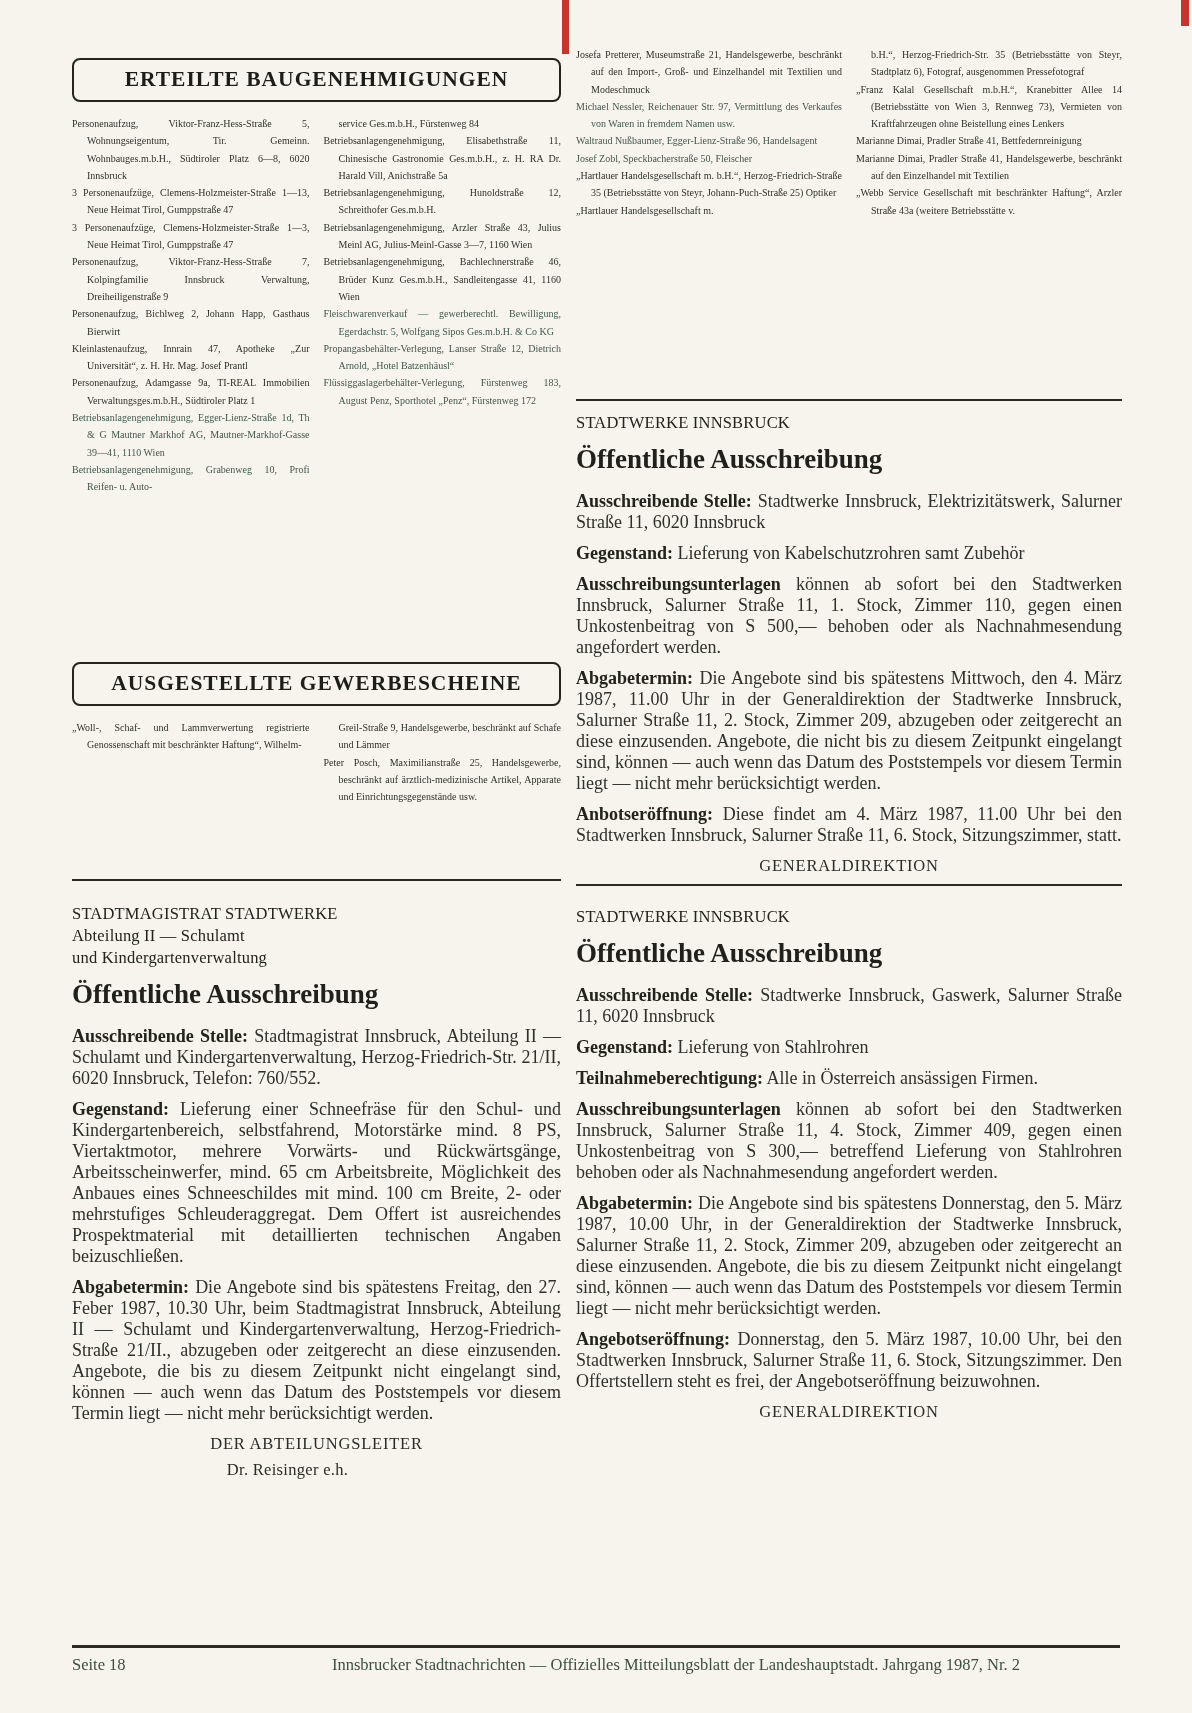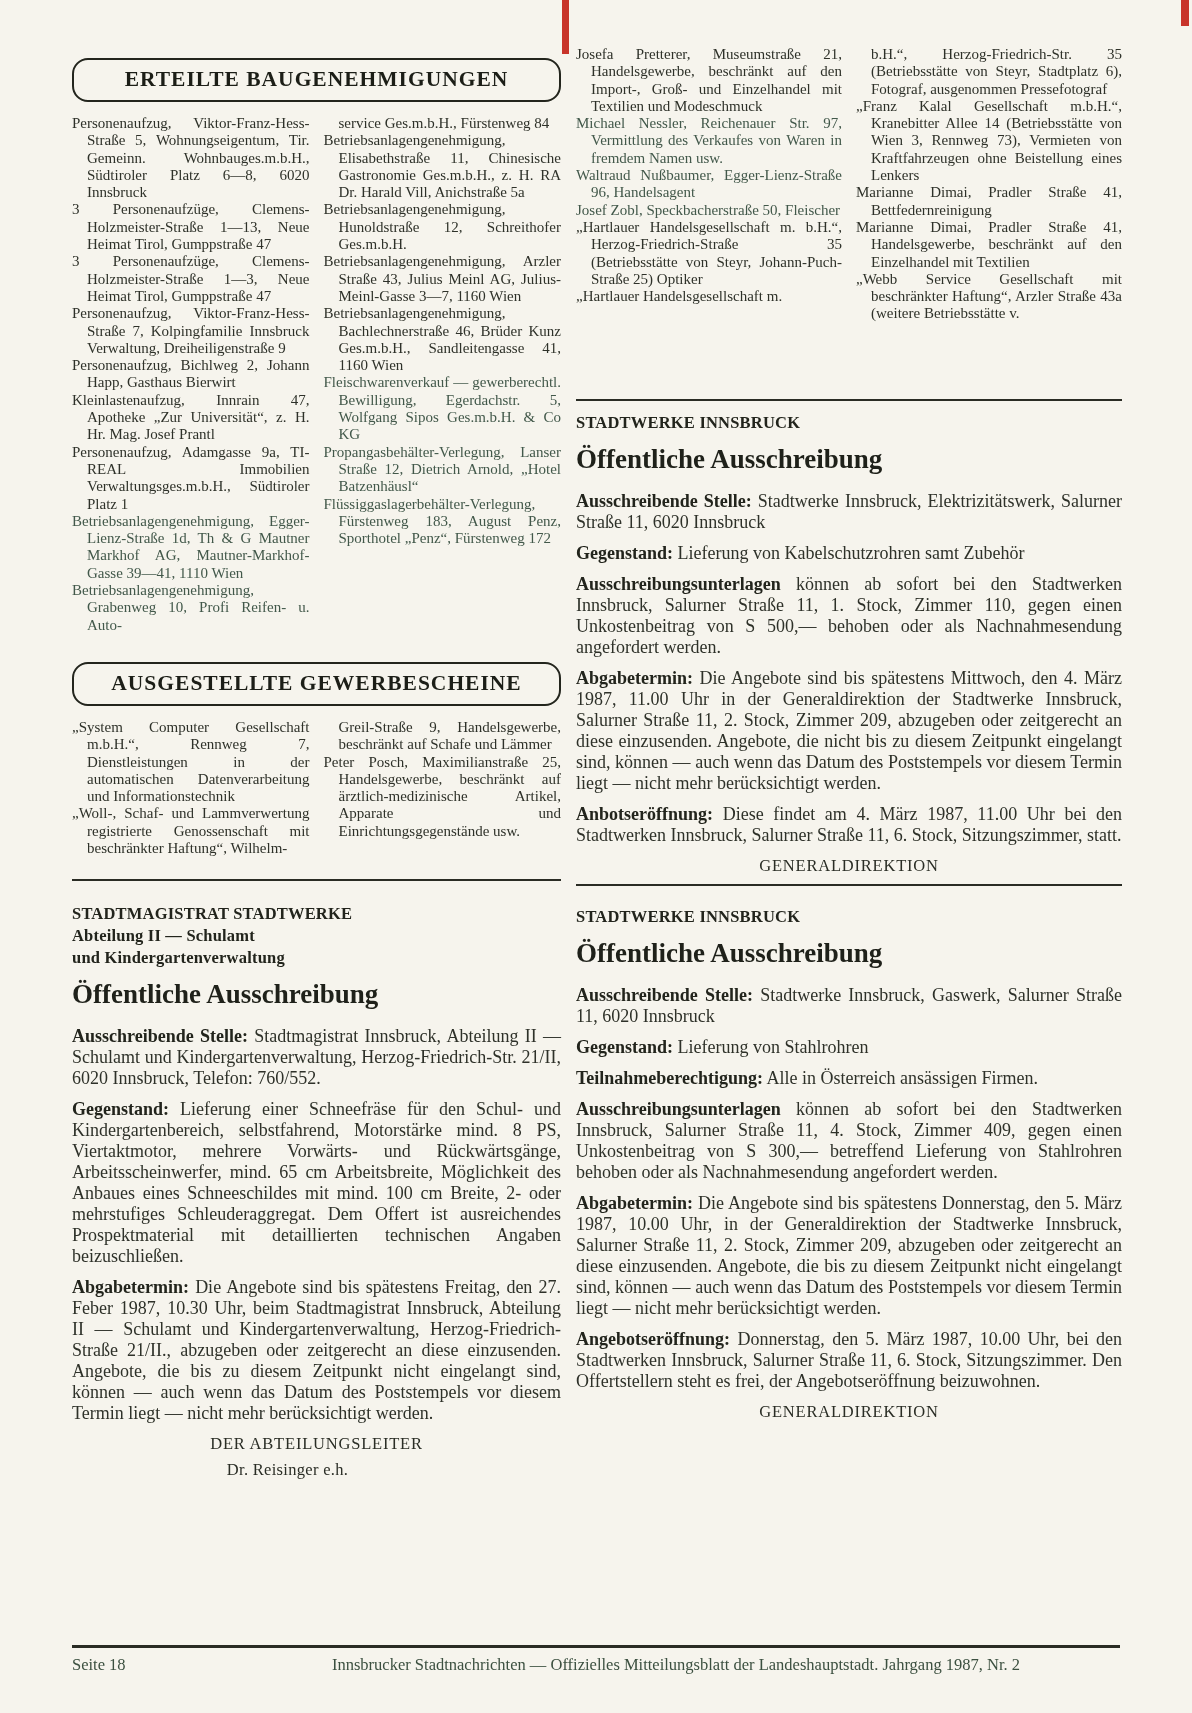--- a/index.html
+++ b/index.html
@@ -19,32 +19,32 @@
   .r-left-mid{left:72px;top:662px;width:489px;height:214px;overflow:hidden}
   .r-left-bottom{left:72px;top:903px;width:489px}
   .r-right-bottom{left:576px;top:906px;width:546px}
 
   .rule{position:absolute;background:#2a2c24}
   .rule-right-1{left:576px;top:399px;width:546px;height:2px}
   .rule-left{left:72px;top:879px;width:489px;height:2px}
   .rule-right-2{left:576px;top:884px;width:546px;height:2px}
   .footer-rule{left:72px;top:1645px;width:1048px;height:3px}
 
-  .box-title{border:2px solid #23251d;border-radius:16px;padding:7px 4px 8px;
+  .box-title{border:2px solid #23251d;border-radius:8px;padding:7px 4px 8px;
              text-align:center;font-weight:700;font-size:21.5px;letter-spacing:1px;color:#1c1e17}
 
   .two-col{display:flex;gap:14px;margin-top:13px}
   .two-col.no-title{margin-top:0}
   .col{flex:1 1 0;min-width:0}
-  .entry{margin:0;font-size:15px;line-height:17.3px;text-align:justify;
+  .entry{margin:0;font-size:10px;line-height:17.3px;text-align:justify;
          padding-left:15px;text-indent:-15px;hyphens:auto}
   .entry.cont{text-indent:0}
   .tint{color:#42584a}
 
-  .org{font-weight:700;font-size:16.5px;line-height:22px;margin:0;letter-spacing:.2px;color:#22241c}
+  .org{font-weight:400;font-size:16.5px;line-height:22px;margin:0;letter-spacing:.2px;color:#22241c}
   .big-heading{font-weight:700;font-size:27px;line-height:31px;margin:10px 0 16px;color:#1f211a}
   .para{margin:0 0 10px;font-size:18px;line-height:21px;text-align:justify}
   .para .lead{font-weight:700;color:#22241c}
   .signoff{text-align:center;font-size:16.5px;letter-spacing:.8px;margin:6px 0 0;color:#2a2d25}
   .signoff.inset{padding-right:58px;letter-spacing:.3px}
 
   .footer{position:absolute;left:72px;top:1654px;width:1048px;display:flex;
           font-size:16.5px;line-height:21px;color:#3c5040}
   .page-number{width:160px;text-align:left}
   .masthead{flex:1;text-align:center}
@@ -118,21 +118,20 @@
     <p class="para"><strong class="lead">Anbotseröffnung:</strong> <span>Diese findet am 4. März 1987, 11.00 Uhr bei den Stadtwerken Innsbruck, Salurner Straße 11, 6. Stock, Sitzungszimmer, statt.</span></p>
     <p class="signoff">GENERALDIREKTION</p>
   </section>
 
   <section class="region r-left-mid">
     <div class="box-title">
       <span>AUSGESTELLTE GEWERBESCHEINE</span>
     </div>
     <div class="two-col">
       <div class="col">
-        <p class="entry">„System Computer Gesellschaft m.b.H.“, Rennweg 7, Dienstleistungen in der automatischen Datenverarbeitung und Informationstechnik</p>
         <p class="entry">„Woll-, Schaf- und Lammverwertung registrierte Genossenschaft mit beschränkter Haftung“, Wilhelm-</p>
       </div>
       <div class="col">
         <p class="entry cont">Greil-Straße 9, Handelsgewerbe, beschränkt auf Schafe und Lämmer</p>
         <p class="entry">Peter Posch, Maximilianstraße 25, Handelsgewerbe, beschränkt auf ärztlich-medizinische Artikel, Apparate und Einrichtungsgegenstände usw.</p>
       </div>
     </div>
   </section>
 
   <div class="rule rule-left"></div>

